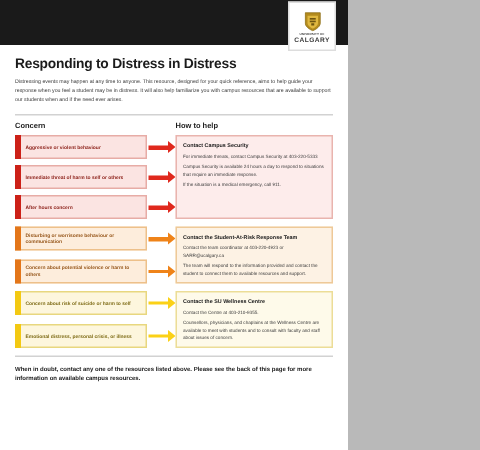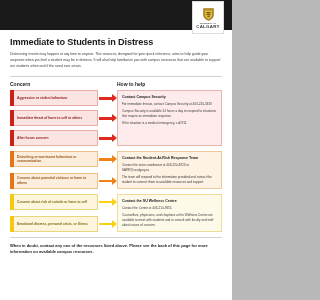--- a/index.html
+++ b/index.html
@@ -226,21 +226,21 @@
       </span>
       <div class="crest-word">
         <span class="u">UNIVERSITY OF</span>
         <span class="c">CALGARY</span>
       </div>
     </div>
   </div>
 
   <div class="content">
 
-    <div class="title">Immediate to Students in Distress</div>
+    <div class="title">Responding to Distress in Distress</div>
 
     <div class="intro">Distressing events may happen at any time to anyone. This resource, designed for your quick reference, aims to help guide your response when you feel a student may be in distress. It will also help familiarize you with campus resources that are available to support our students when and if the need ever arises.</div>
 
     <div class="rule"></div>
 
     <div class="col-heads">
       <div class="col-head left">Concern</div>
       <div class="col-head right">How to help</div>
     </div>
 

